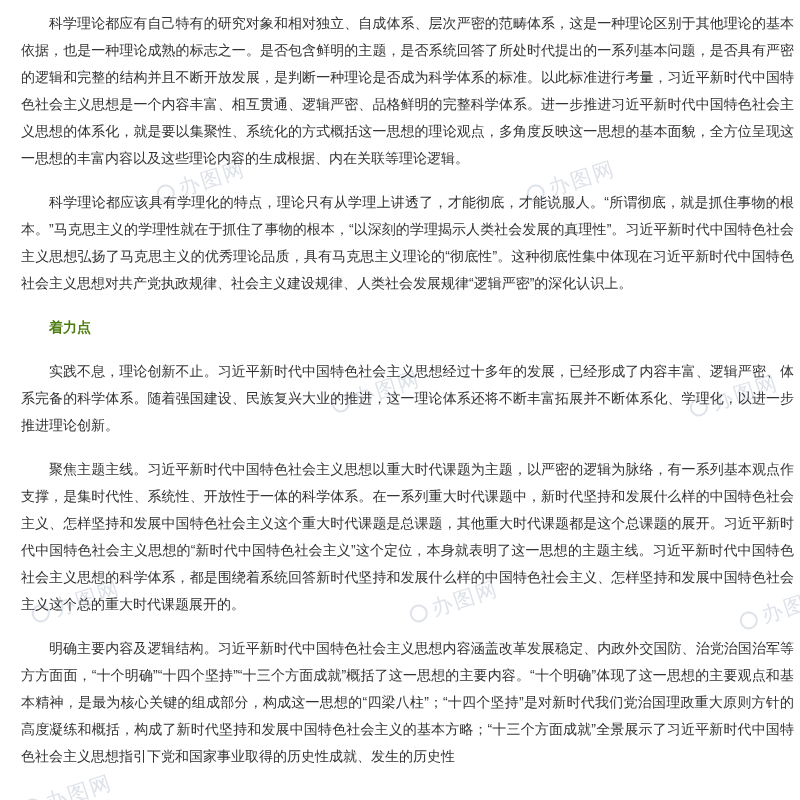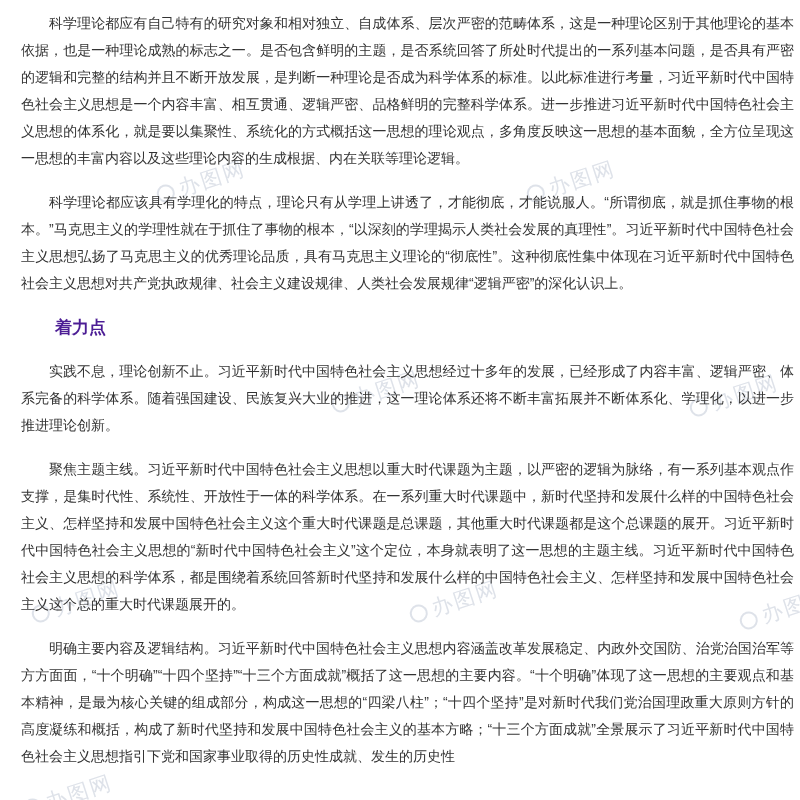--- a/index.html
+++ b/index.html
@@ -55,23 +55,23 @@
     color: #333333;
     font-size: 14px;
     line-height: 27px;
     text-align: justify;
   }
   .content p {
     margin: 0 0 17px 0;
     text-indent: 2em;
   }
   .content h2 {
-    font-size: 17px;
+    font-size: 14px;
     font-weight: bold;
-    color: #4c1d95;
+    color: #4d7c0f;
     margin: 2px 0 17px 0;
     text-indent: 2em;
   }
 </style>
 </head>
 <body>
 
 <div class="page">
 
   <div class="wm-layer">

